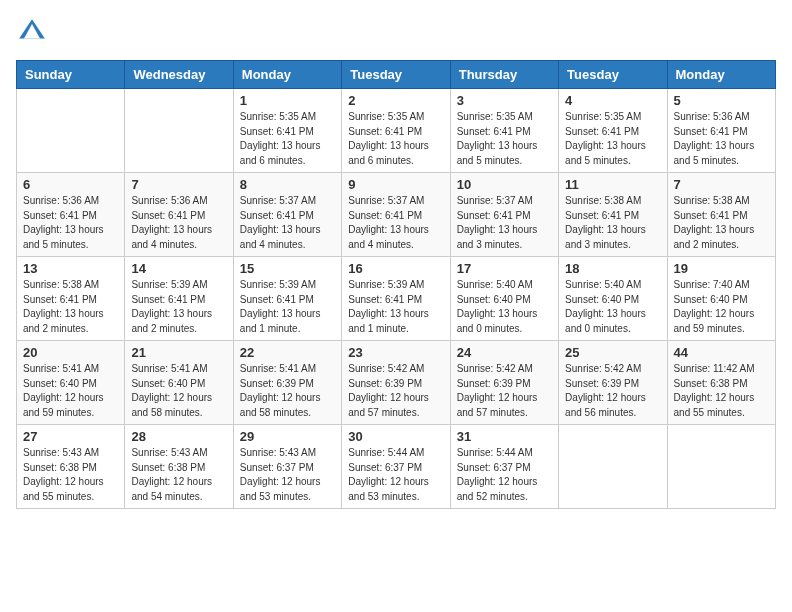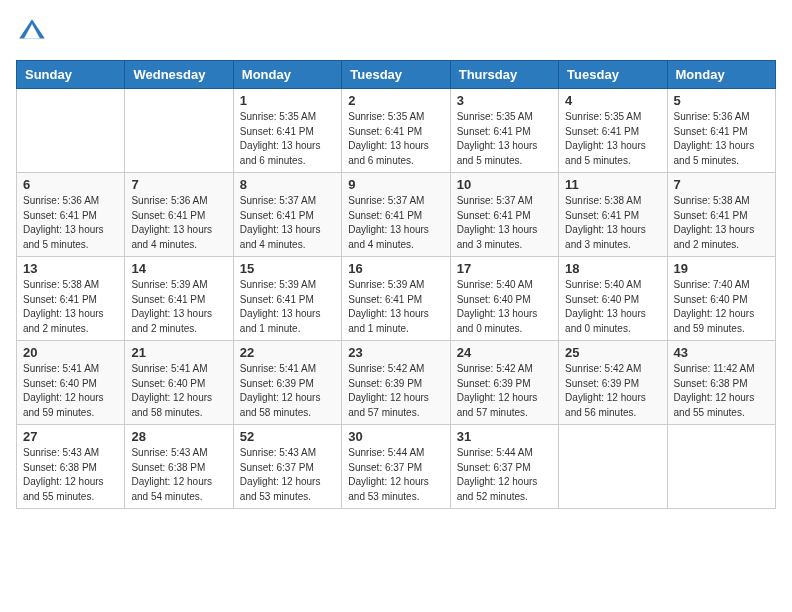--- a/index.html
+++ b/index.html
@@ -272,41 +272,41 @@
 Sunset: 6:39 PM
 Daylight: 12 hours and 57 minutes.</div>
         </td>
         <td>
           <span class="day-num">25</span>
           <div class="day-info">Sunrise: 5:42 AM
 Sunset: 6:39 PM
 Daylight: 12 hours and 56 minutes.</div>
         </td>
         <td>
-          <span class="day-num">43</span>
+          <span class="day-num">44</span>
           <div class="day-info">Sunrise: 11:42 AM
 Sunset: 6:38 PM
 Daylight: 12 hours and 55 minutes.</div>
         </td>
       </tr>
       <tr>
         <td>
           <span class="day-num">27</span>
           <div class="day-info">Sunrise: 5:43 AM
 Sunset: 6:38 PM
 Daylight: 12 hours and 55 minutes.</div>
         </td>
         <td>
           <span class="day-num">28</span>
           <div class="day-info">Sunrise: 5:43 AM
 Sunset: 6:38 PM
 Daylight: 12 hours and 54 minutes.</div>
         </td>
         <td>
-          <span class="day-num">52</span>
+          <span class="day-num">29</span>
           <div class="day-info">Sunrise: 5:43 AM
 Sunset: 6:37 PM
 Daylight: 12 hours and 53 minutes.</div>
         </td>
         <td>
           <span class="day-num">30</span>
           <div class="day-info">Sunrise: 5:44 AM
 Sunset: 6:37 PM
 Daylight: 12 hours and 53 minutes.</div>
         </td>

